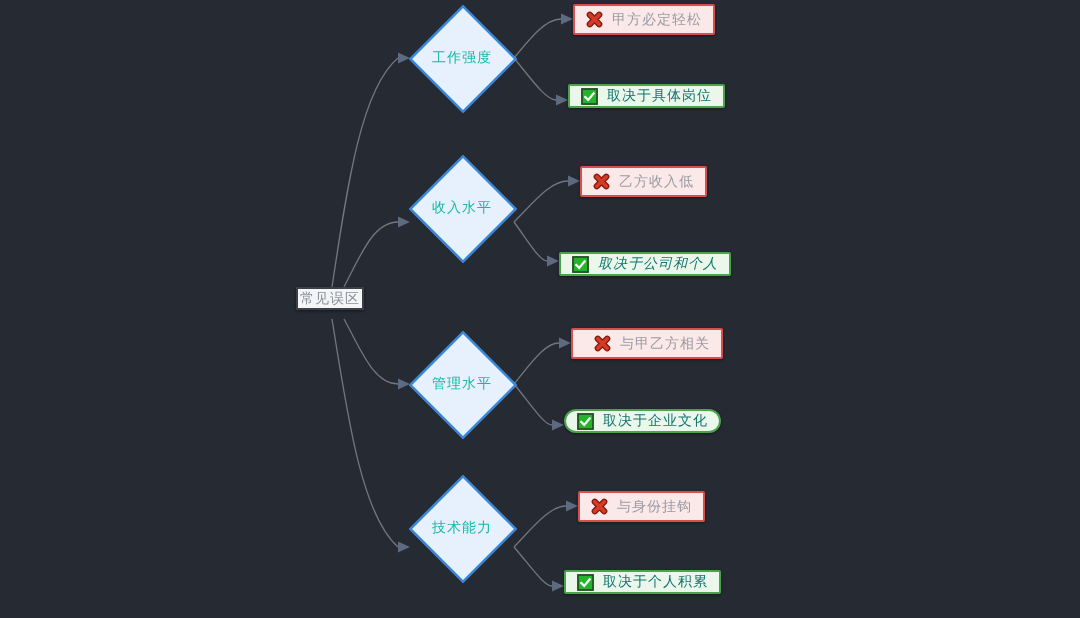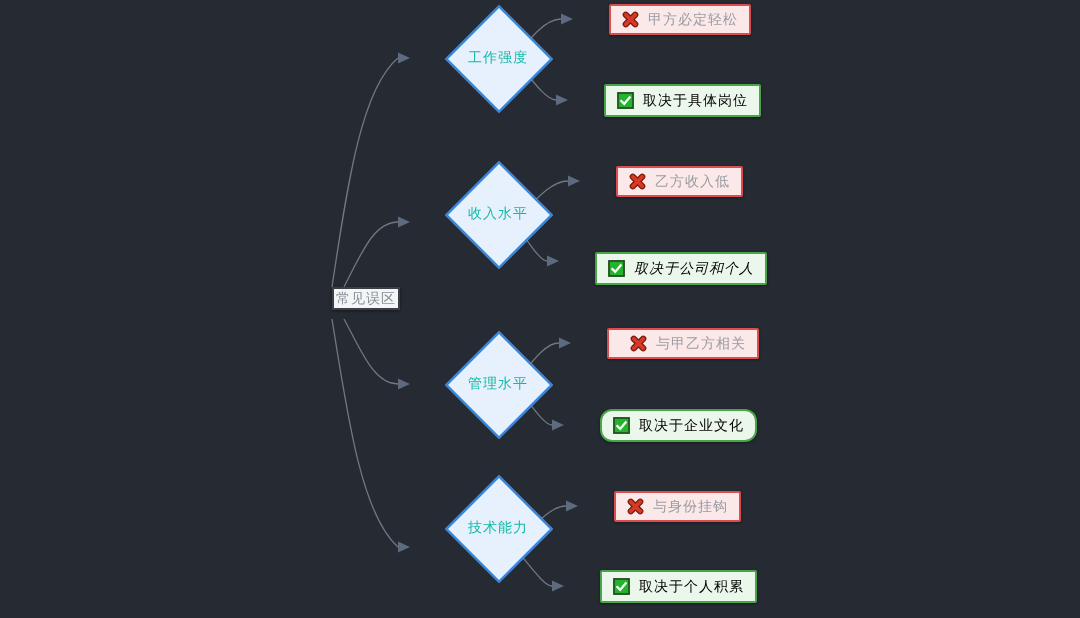--- a/index.html
+++ b/index.html
@@ -1,36 +1,36 @@
 <!DOCTYPE html>
 <html><head>
 <meta charset="utf-8">
 <style>
   html,body{margin:0;padding:0;background:#262a33;}
   .stage{position:relative;width:1080px;height:618px;background:#262a33;overflow:hidden;
          font-family:"Liberation Sans","DejaVu Sans",sans-serif;}
   .wires{position:absolute;left:0;top:0;width:1080px;height:618px;z-index:0;}
-  .node{position:absolute;z-index:2;box-sizing:border-box;margin-left:36px;}
+  .node{position:absolute;z-index:2;box-sizing:border-box;}
 
   .root{width:68px;height:23px;display:flex;align-items:center;justify-content:center;
         background:#f4f5f6;border:2px solid #3a3f48;color:#8a9099;font-size:14px;
         letter-spacing:1px;box-shadow:0 1px 3px rgba(0,0,0,.45);}
 
   .dwrap{width:104px;height:104px;}
   .dshape{position:absolute;left:15px;top:15px;width:72px;height:72px;
           transform:rotate(45deg);background:#e7f1fd;border:2px solid #2f86e0;
           box-shadow:0 0 2px rgba(47,134,224,.6);}
   .dlabel{position:absolute;inset:0;display:flex;align-items:center;justify-content:center;
           color:#14b8a6;font-size:14px;letter-spacing:1px;}
 
   .leaf{display:inline-flex;align-items:center;gap:9px;padding:0 11px;height:31px;
         font-size:14px;letter-spacing:1px;border-radius:2px;white-space:nowrap;
         box-shadow:0 1px 3px rgba(0,0,0,.4);}
   .leaf.wrong{background:#fbe9e9;border:2px solid #d94f4f;color:#9a9aa2;}
-  .leaf.right{background:#ecf7ec;border:2px solid #4aa44a;color:#000000;height:33px;}
+  .leaf.right{background:#ecf7ec;border:2px solid #4aa44a;color:#0f766e;height:24px;}
   .ic{flex:0 0 auto;display:block;}
 </style>
 </head>
 <body>
 
 <div class="stage">
 
   <svg class="wires" viewBox="0 0 1080 618">
     <defs>
       <symbol id="ic-cross" viewBox="0 0 18 18">
@@ -86,21 +86,21 @@
       </svg>
     <span>甲方必定轻松</span>
   </div>
   <div class="node leaf right" style="left:568px;top:84px;">
     <svg class="ic" width="17" height="17">
         <use href="#ic-check"></use>
       </svg>
     <span>取决于具体岗位</span>
   </div>
 
-  <div class="node dwrap" style="left:410px;top:162px;">
+  <div class="node dwrap" style="left:410px;top:156px;">
     <div class="dshape"></div>
     <span class="dlabel">收入水平</span>
   </div>
   <div class="node leaf wrong" style="left:580px;top:166px;">
     <svg class="ic" width="17" height="17">
         <use href="#ic-cross"></use>
       </svg>
     <span>乙方收入低</span>
   </div>
   <div class="node leaf right" style="left:559px;top:252px;font-style:italic;">

